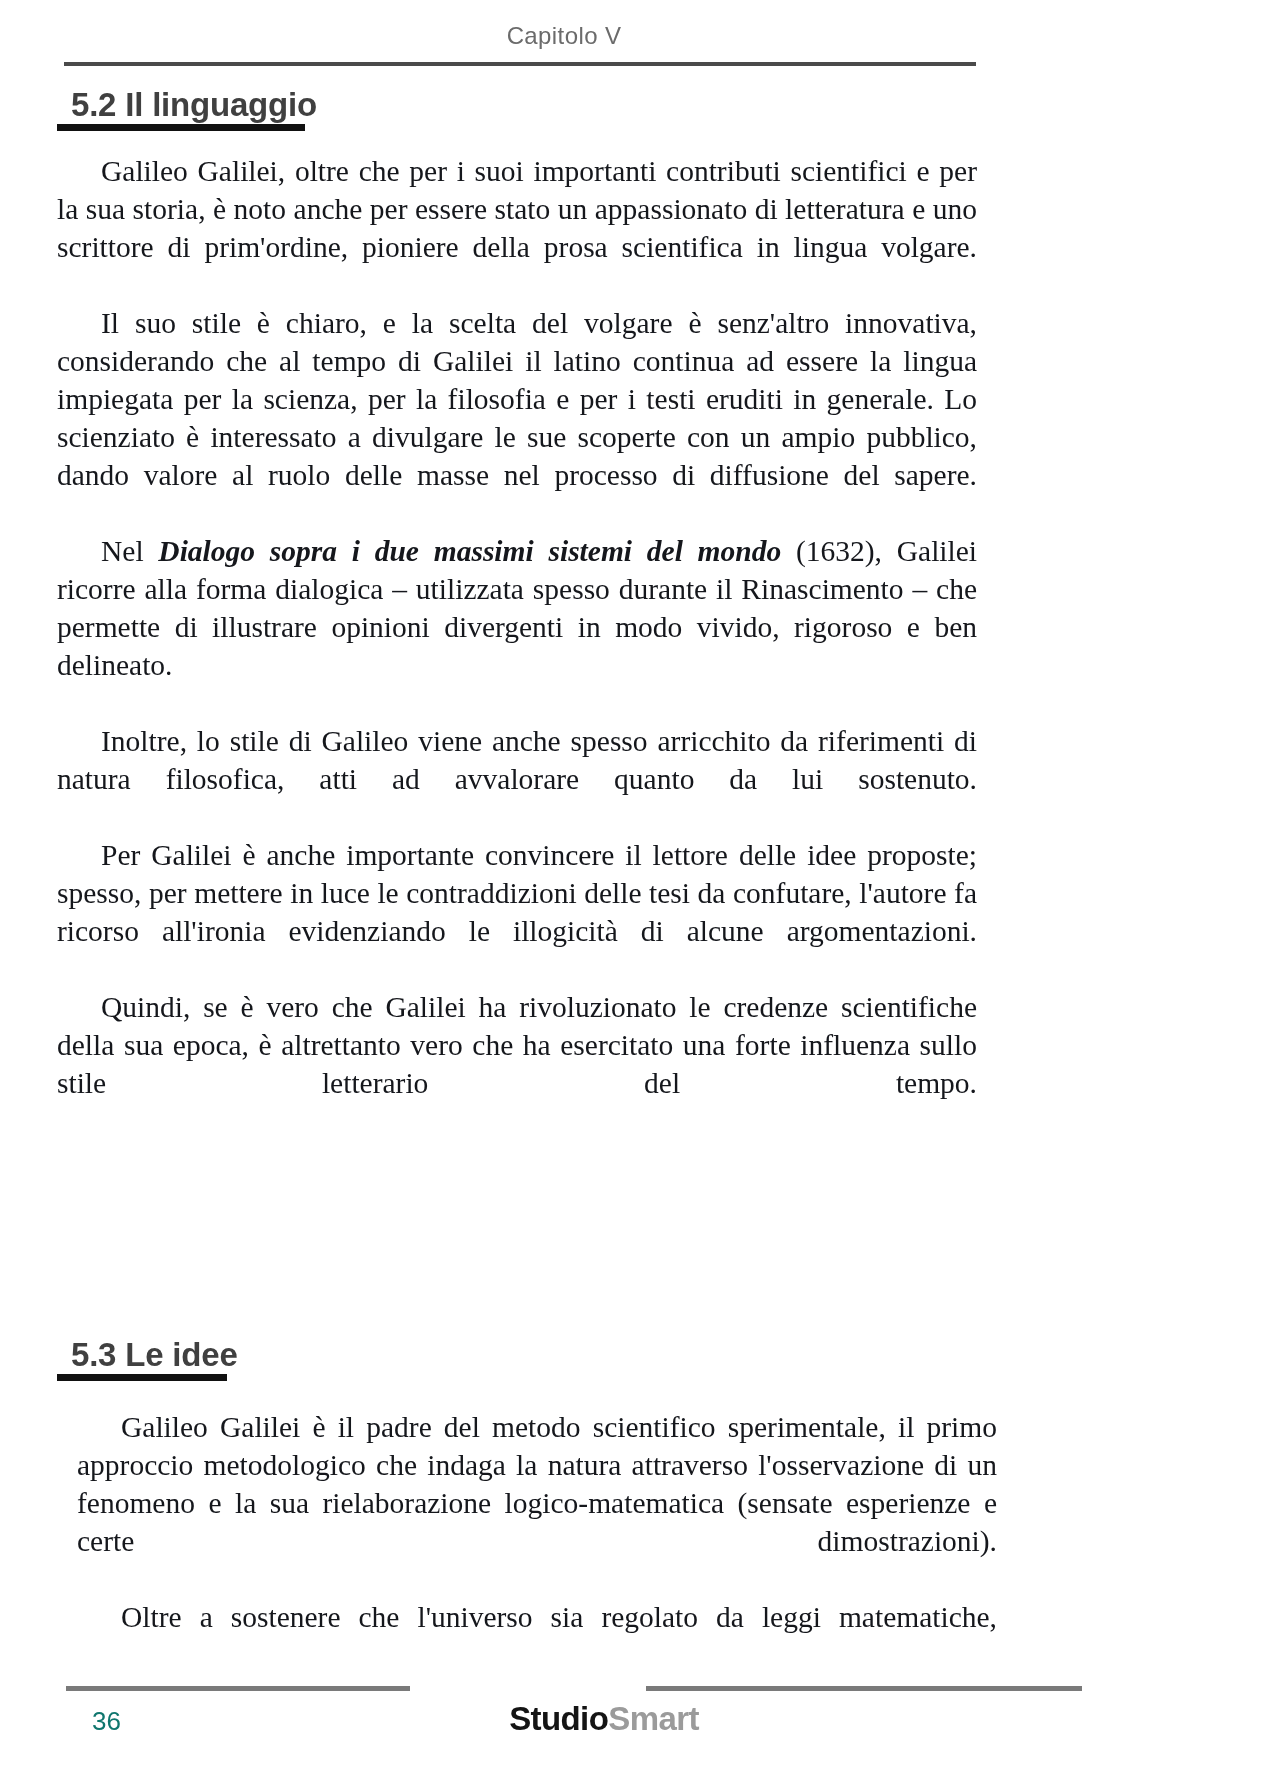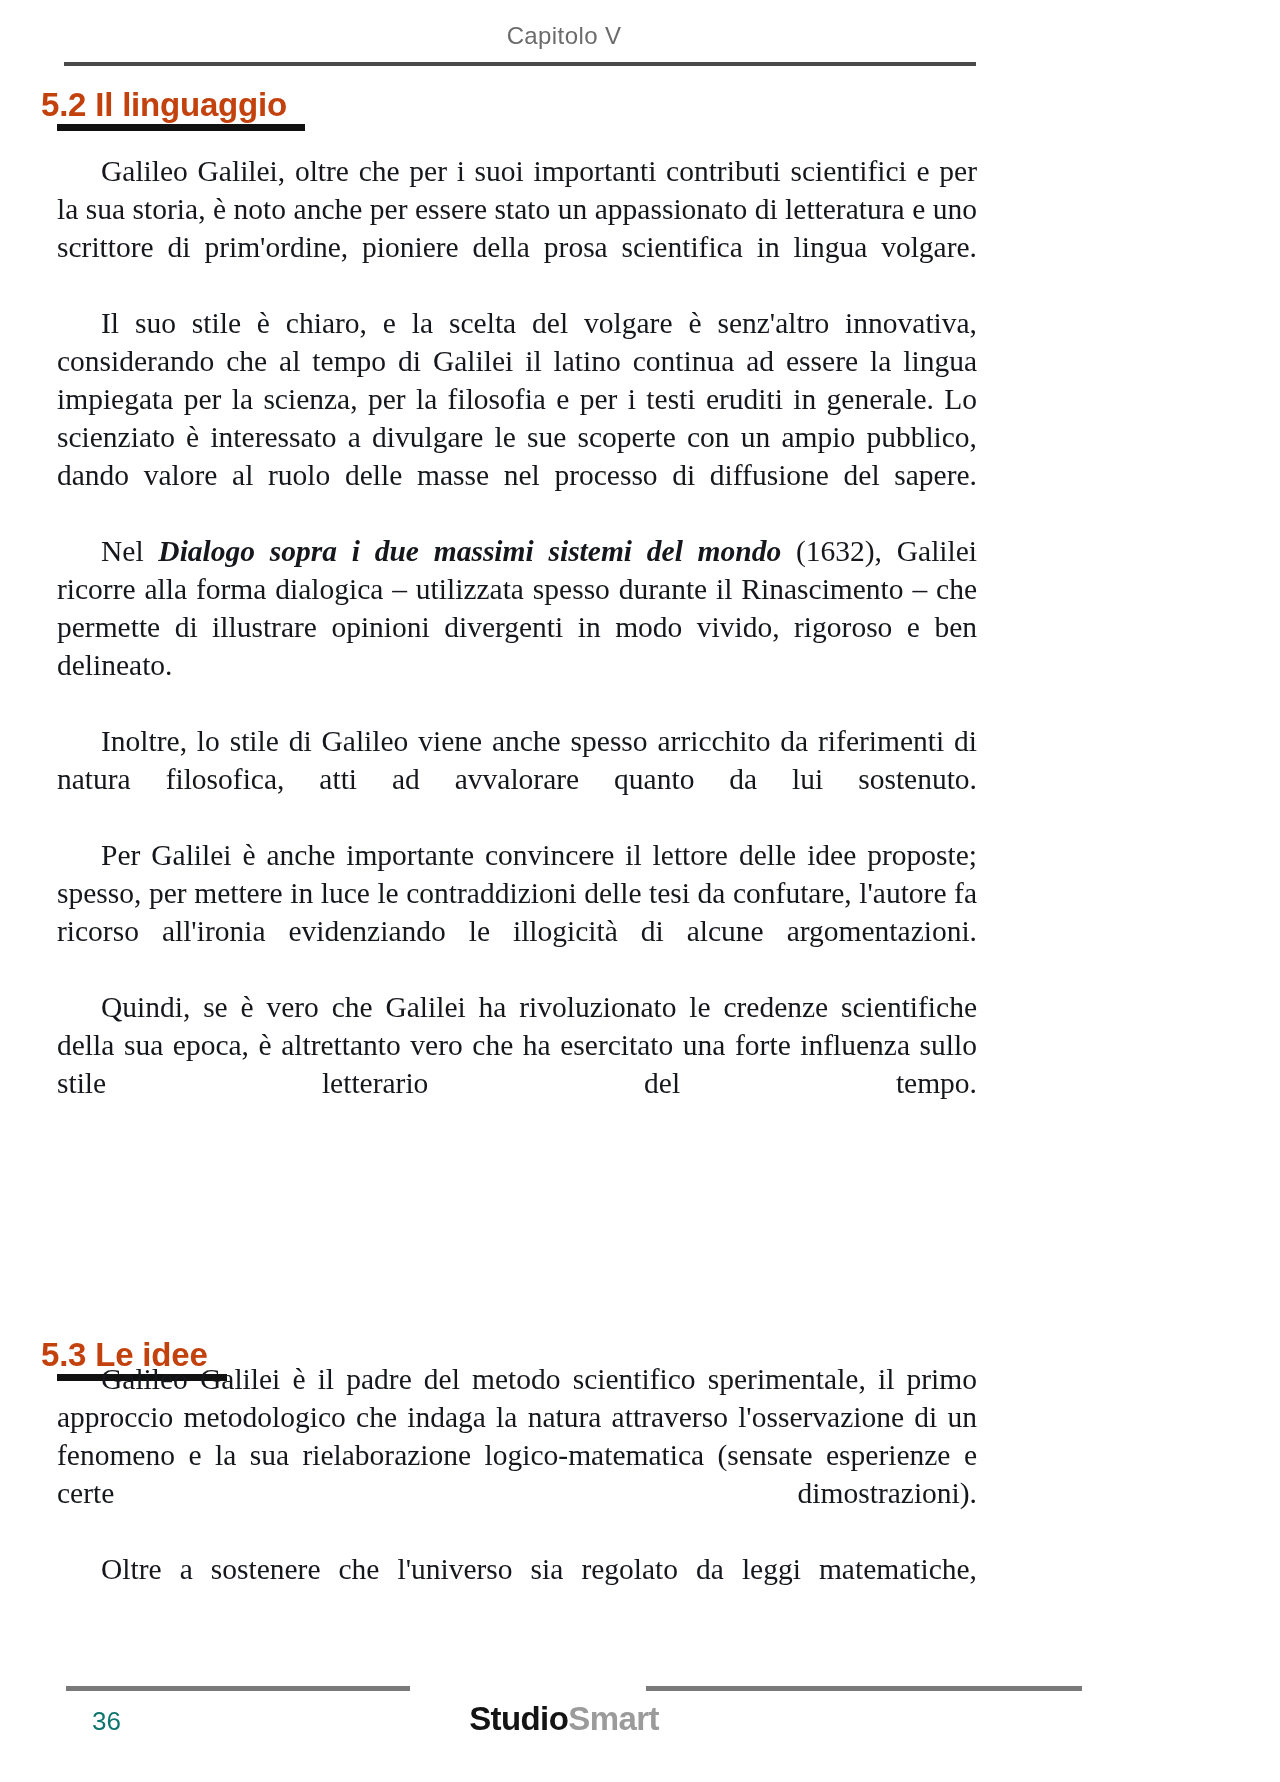--- a/index.html
+++ b/index.html
@@ -42,26 +42,26 @@
     left: 64px;
     top: 62px;
     width: 912px;
     height: 4px;
     background: #4a4a4a;
   }
 
   
   .section-heading {
     position: absolute;
-    left: 41px;
+    left: 71px;
     font-family: "Liberation Sans", sans-serif;
     font-weight: bold;
     font-size: 33px;
     letter-spacing: -0.2px;
-    color: #c2410c;
+    color: #404040;
     white-space: nowrap;
   }
   .heading-bar {
     position: absolute;
     left: 57px;
     height: 7px;
     background: #111111;
   }
   #h52 { top: 86px; }
   #h52bar { top: 124px; width: 248px; }
@@ -73,21 +73,21 @@
     position: absolute;
     left: 57px;
     width: 920px;
     font-size: 29.5px;
     line-height: 38px;
     text-align: justify;
     text-justify: inter-word;
     color: #15171c;
   }
   #block-52 { top: 152px; }
-  #block-53 { top: 1360px; }
+  #block-53 { top: 1408px; margin-left: 20px; }
 
   .body-block p {
     margin: 0;
     text-indent: 44px;
   }
   .body-block em {
     font-style: italic;
     font-weight: bold;
   }
 
@@ -126,20 +126,21 @@
   .brand {
     position: absolute;
     left: 0;
     top: 14px;
     width: 1128px;
     text-align: center;
     font-family: "Liberation Sans", sans-serif;
     font-weight: bold;
     font-size: 33px;
     letter-spacing: -0.6px;
+    padding-left: 40px;
   }
   .brand .brand-primary { color: #141414; }
   .brand .brand-secondary { color: #9b9b9b; }
 </style>
 </head>
 <body>
 
 <div class="page">
 
   <div class="running-header">Capitolo V</div>

